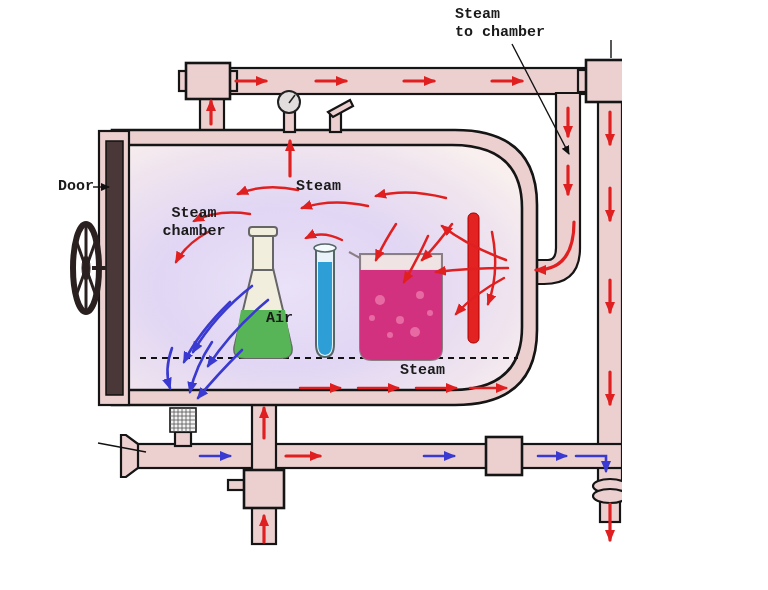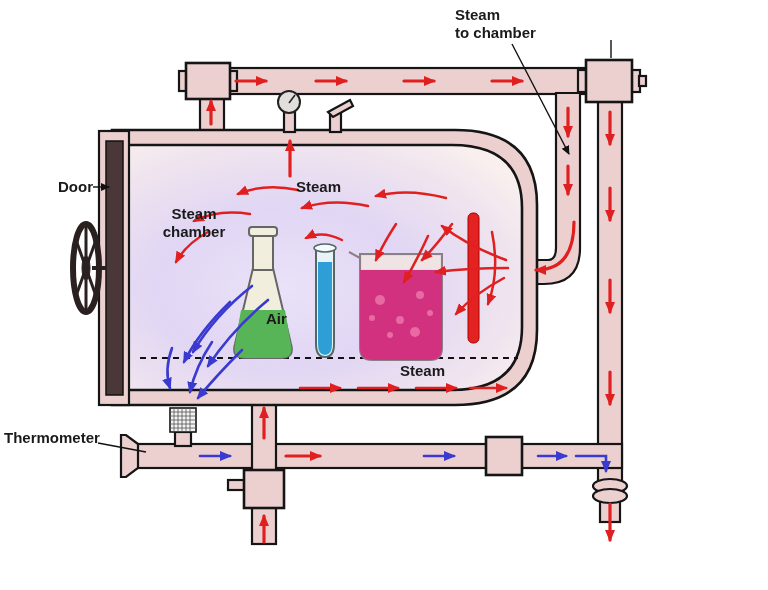--- a/index.html
+++ b/index.html
@@ -1,17 +1,17 @@
 <!DOCTYPE html>
 <html style="--steam-arrow: #e02020; --air-arrow: #3a3ad0; --pipe-fill: #ecd0d0; --pipe-stroke: #151515; --flask-liquid: #57b457; --tube-liquid: #2e9ed6; --beaker-liquid: #d23180; --heater-bar: #e32222; --door-dark: #4a3838; --label-color: #1a1a1a;"><head>
 <meta charset="utf-8">
 <style>
   html,body{margin:0;padding:0;background:#ffffff;}
-  .stage{position:relative;width:768px;height:590px;background:#ffffff;
-         font-family:Liberation Sans, sans-serif;overflow:hidden;}
+  .stage{position:relative;width:622px;height:590px;background:#ffffff;
+         font-family:Liberation Mono, monospace;overflow:hidden;}
   .stage svg{position:absolute;left:0;top:0;}
   .lbl{position:absolute;font-weight:bold;font-size:15px;line-height:1.22;
        color:var(--label-color,#1a1a1a);white-space:pre-line;}
   .lbl.center{text-align:center;}
   
   .pipe{fill:var(--pipe-fill,#ecd0d0);stroke:var(--pipe-stroke,#151515);stroke-width:2.2;}
   .pipe-thick{fill:var(--pipe-fill,#ecd0d0);stroke:var(--pipe-stroke,#151515);stroke-width:2.6;}
   .steam{stroke:var(--steam-arrow,#e02020);fill:none;stroke-width:3.2;stroke-linecap:round;}
   .steam.thin{stroke-width:2.5;}
   .air{stroke:var(--air-arrow,#3a3ad0);fill:none;stroke-width:2.6;stroke-linecap:round;}
@@ -212,15 +212,14 @@
 </svg>
 
 <div class="lbl" style="left:455px;top:6px;">Steam
 to chamber</div>
 <div class="lbl" style="left:58px;top:178px;">Door</div>
 <div class="lbl center" style="left:150px;top:205px;width:88px;">Steam
 chamber</div>
 <div class="lbl" style="left:296px;top:178px;">Steam</div>
 <div class="lbl" style="left:230px;top:310px;margin-left:36px;">Air</div>
 <div class="lbl" style="left:400px;top:362px;">Steam</div>
-<div class="lbl" style="left:4px;top:429px;">Thermometer</div>
 
 </div>
 
 </body></html>

